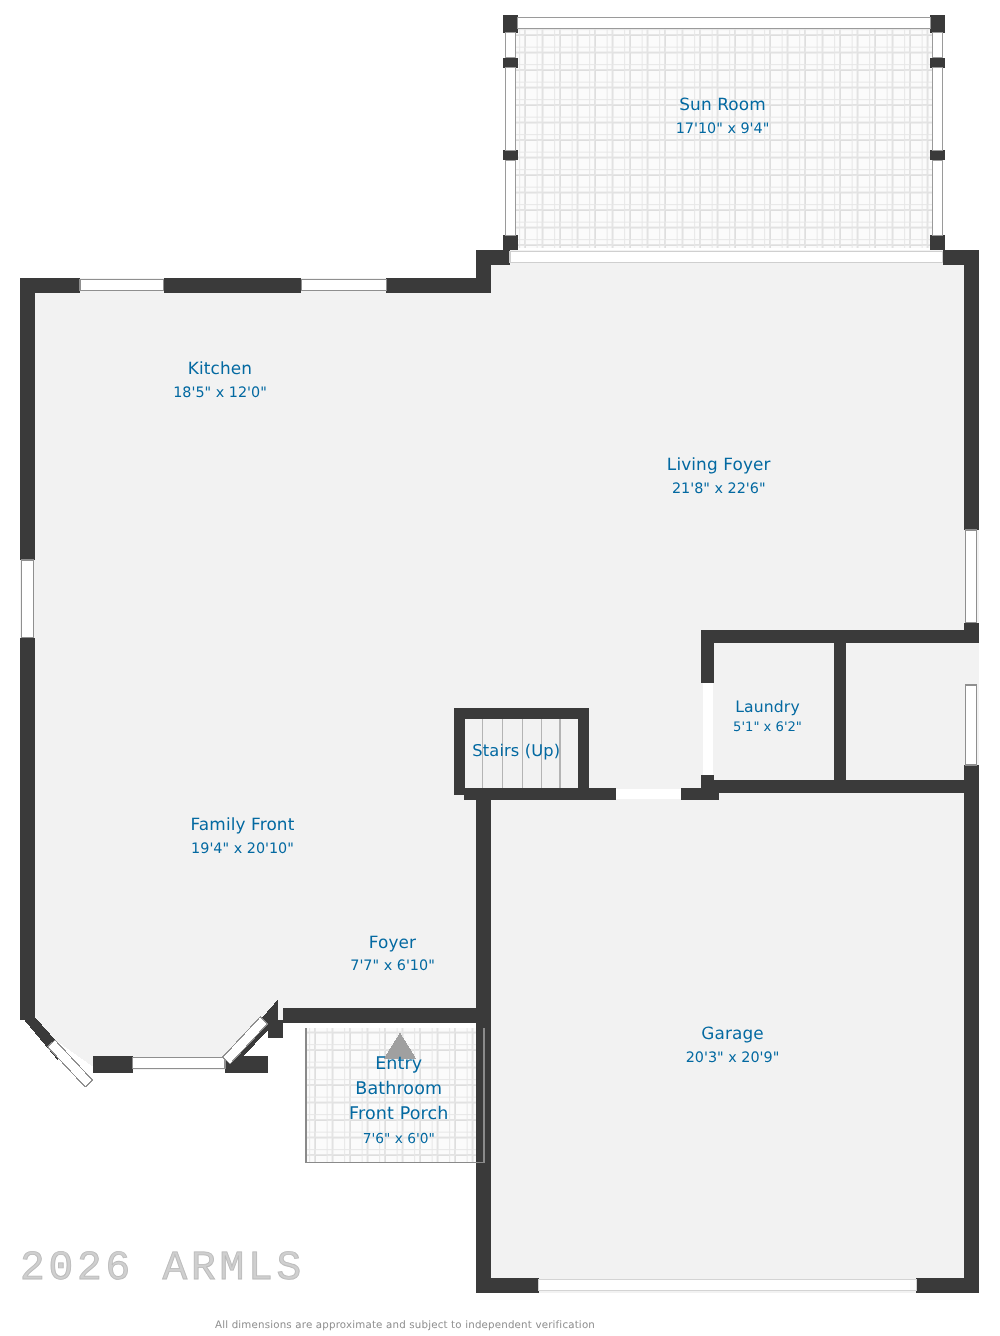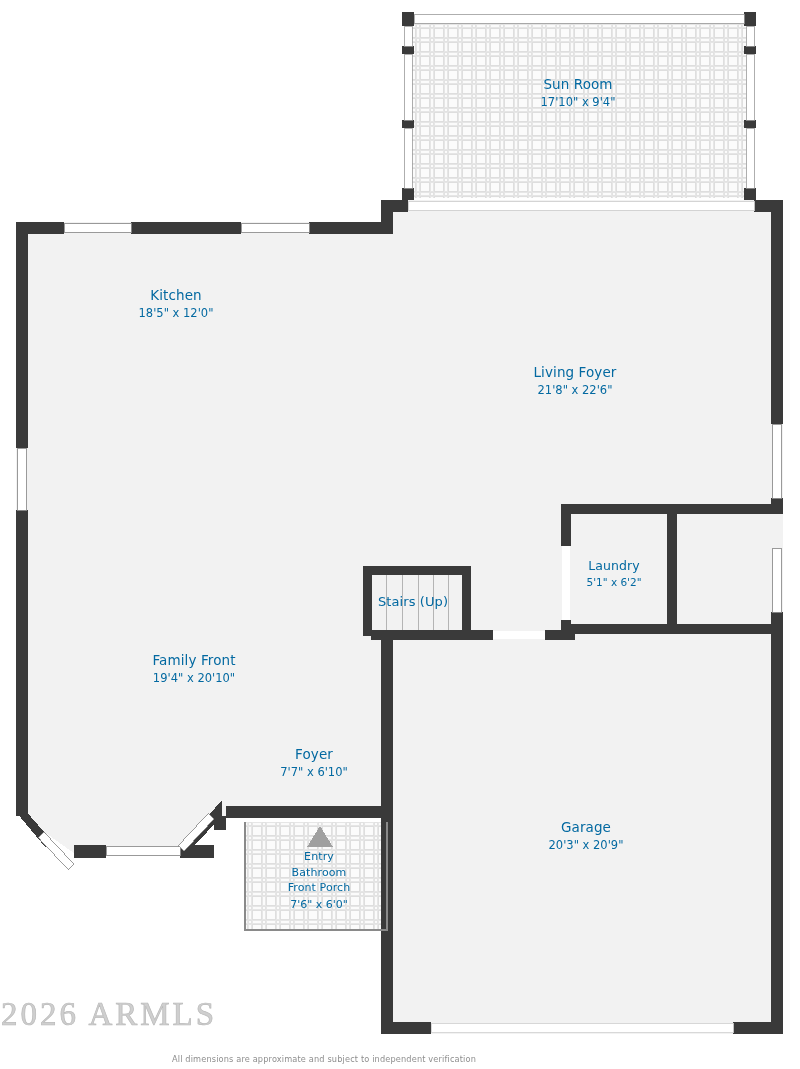--- a/index.html
+++ b/index.html
@@ -24,27 +24,27 @@
     font-weight: normal;
     line-height: 1.25;
     white-space: nowrap;
     pointer-events: none;
   }
   .room-label .rname { font-size: 13.5px; letter-spacing: .1px; }
   .room-label .rdim  { font-size: 11.5px; margin-top: 2px; }
   .room-label.small .rname { font-size: 12.5px; }
   .room-label.small .rdim  { font-size: 10.5px; }
   .room-label.stairs .rname { font-size: 13px; }
-  .room-label.porch .rname { font-size: 11px; line-height: 1.42; }
+  .room-label.porch .rname { font-size: 14px; line-height: 1.42; }
   .room-label.porch .rdim  { font-size: 11px; }
 
   #watermark {
     position: absolute;
-    left: 1px; top: 996px;
-    font-family: Liberation Serif, serif;
+    left: 16px; top: 996px;
+    font-family: Liberation Mono, monospace;
     font-size: 33px;
     letter-spacing: 3px;
     color: transparent;
     -webkit-text-stroke: 0.7px #b9b9b9;
     text-shadow: 0 0 0.4px #cfcfcf;
     user-select: none;
     white-space: nowrap;
   }
   #footnote {
     position: absolute;

